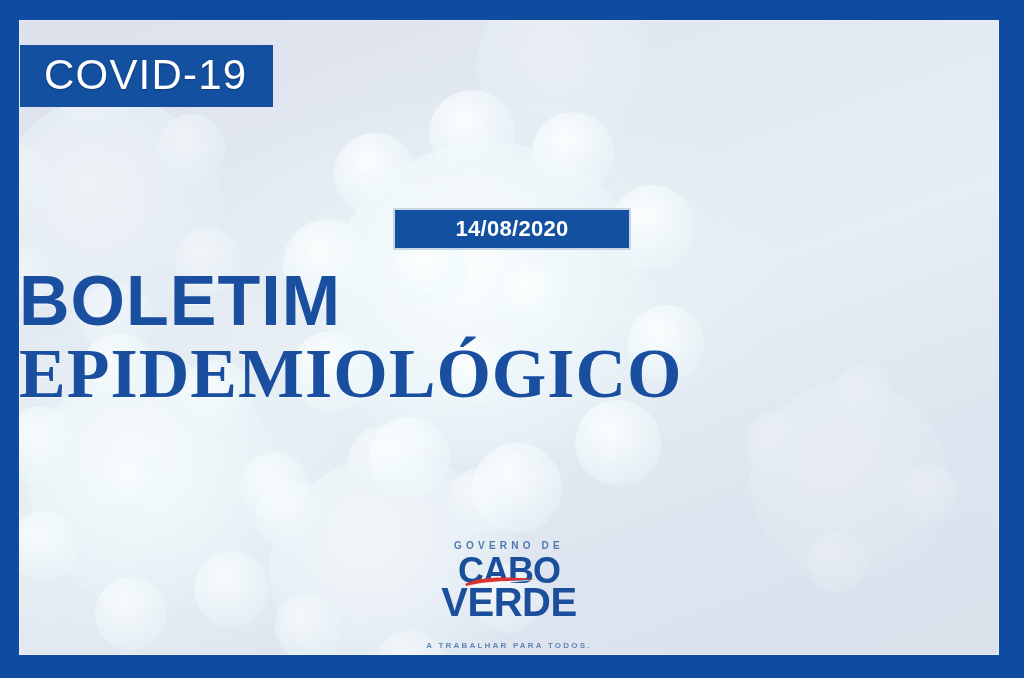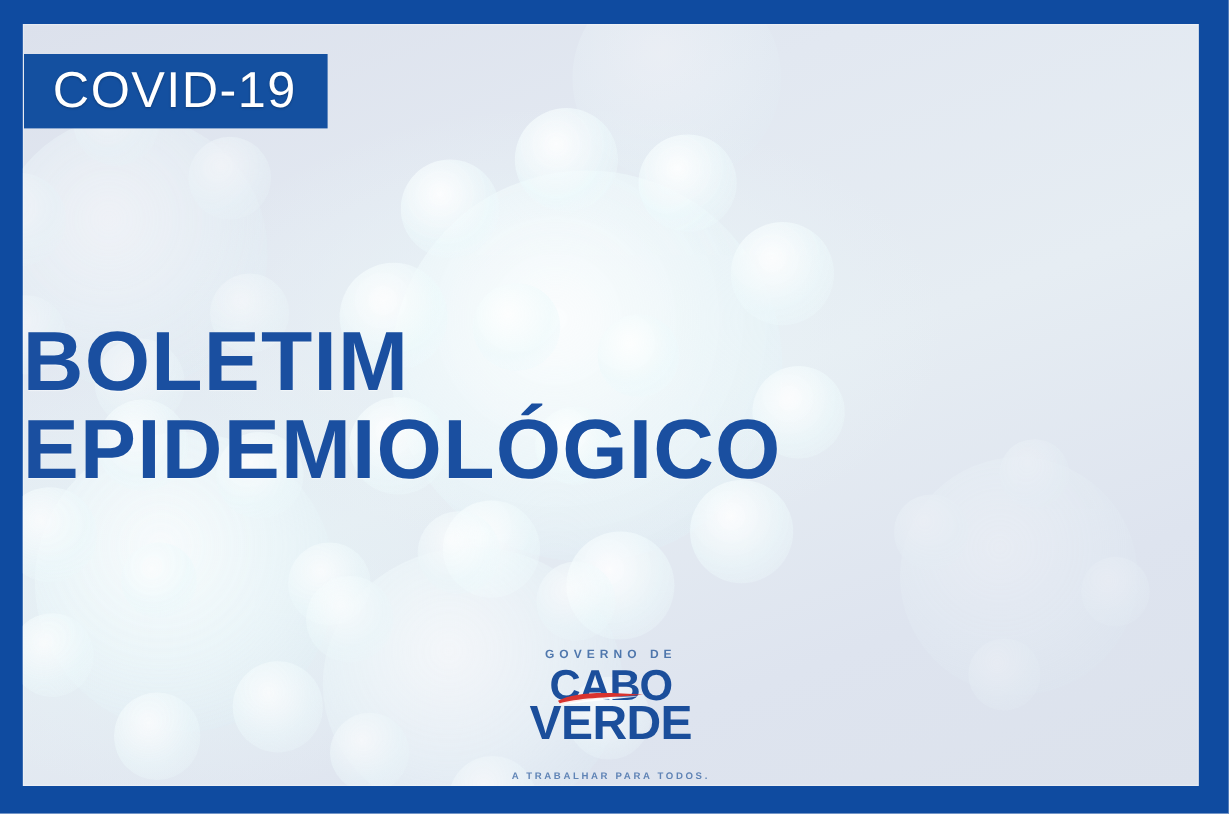--- a/index.html
+++ b/index.html
@@ -126,20 +126,21 @@
     font-weight: bold;
     letter-spacing: 1px;
     text-shadow: 0 1px 1px rgba(255,255,255,0.5);
   }
   #title-line-2 {
     font-size: 70px;
     font-weight: bold;
     letter-spacing: 1px;
     margin-top: 6px;
     text-shadow: 0 1px 1px rgba(255,255,255,0.5);
+    font-family: Liberation Serif, serif;
   }
 
   
   #logo {
     position: absolute;
     left: 0;
     top: 520px;
     width: 980px;
     text-align: center;
     z-index: 4;
@@ -254,20 +255,23 @@
     <div class="virus" id="v-right">
       <div class="body"></div>
       <div class="spike" style="left:10%;top:24%;width:24%;height:24%;"></div>
       <div class="spike" style="left:44%;top:6%;width:22%;height:22%;"></div>
       <div class="spike" style="left:70%;top:44%;width:22%;height:22%;"></div>
       <div class="spike" style="left:34%;top:70%;width:23%;height:23%;"></div>
     </div>
 
     <div id="covid-badge">COVID-19</div>
 
+    <div id="date-badge">
+      <span>14/08/2020</span>
+    </div>
 
     <div id="title-block">
       <div id="title-line-1">BOLETIM</div>
       <div id="title-line-2">EPIDEMIOLÓGICO</div>
     </div>
 
     <div id="logo">
       <div id="logo-governo">GOVERNO DE</div>
 
       <div id="logo-cabo-wrap">

